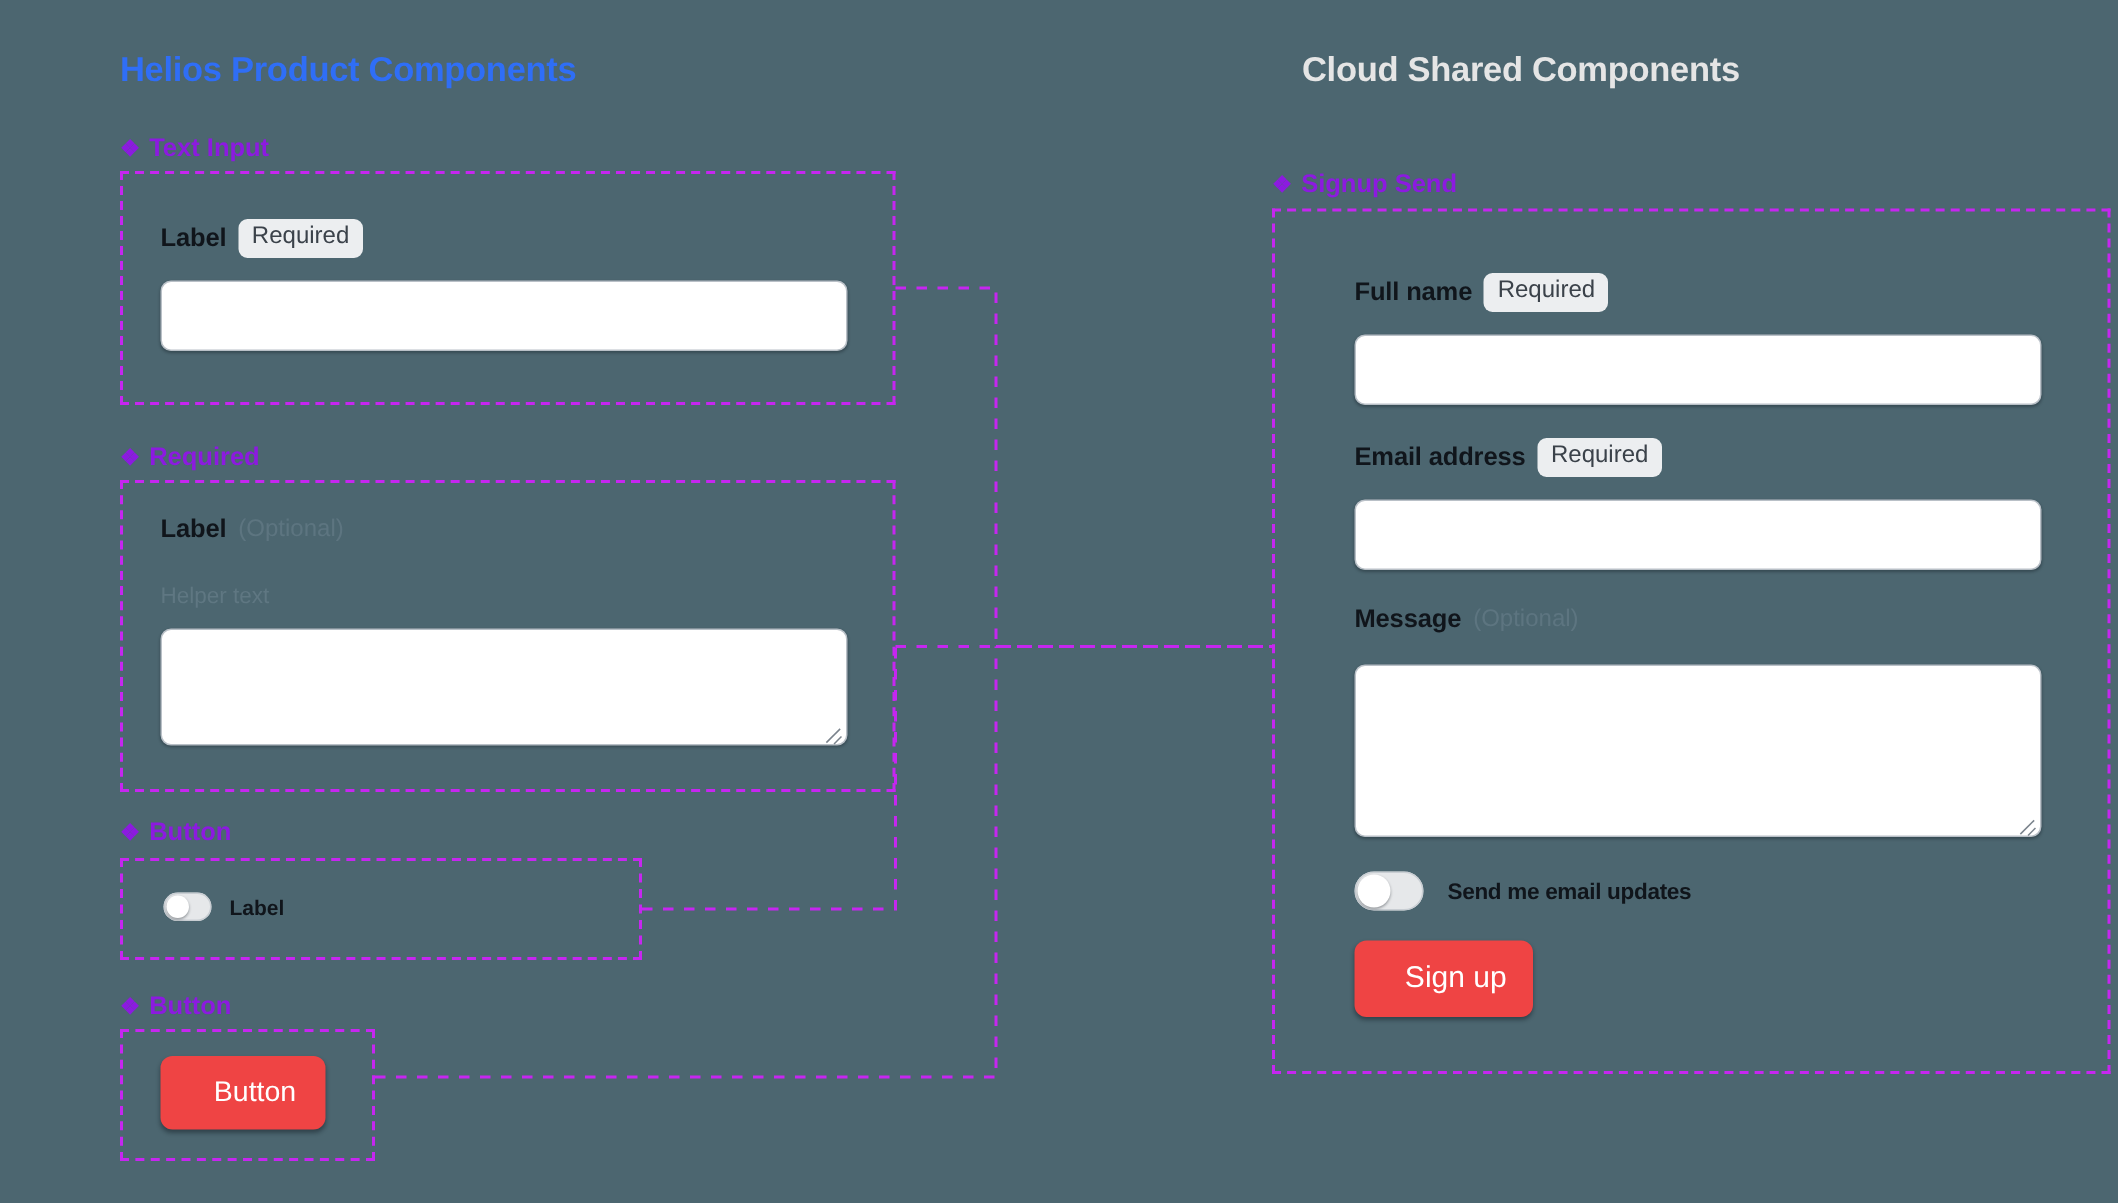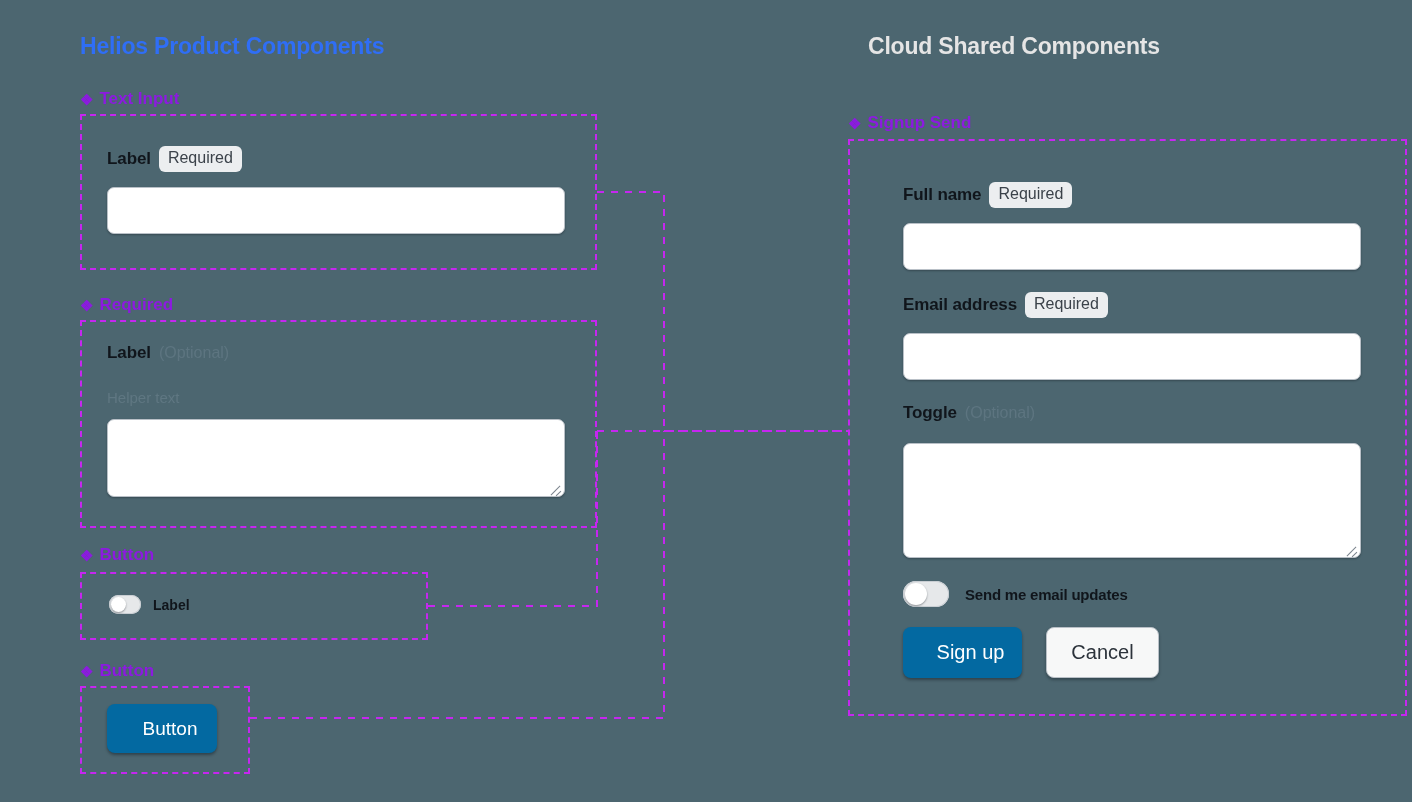--- a/index.html
+++ b/index.html
@@ -194,21 +194,21 @@
     display: flex;
     align-items: center;
     justify-content: center;
     border-radius: 8px;
     font-family: "Liberation Sans", sans-serif;
     cursor: pointer;
     border: none;
     white-space: nowrap;
   }
   .btn-primary {
-    background: #0369a1;
+    background: #ef4444;
     color: #ffffff;
     box-shadow: 0 2px 3px rgba(8,16,22,0.40);
     padding-left: 16px;
   }
   .btn-secondary {
     background: #f7f8f8;
     color: #2c333b;
     border: 1px solid #b9c0c7;
     box-shadow: 0 2px 3px rgba(8,16,22,0.35);
   }
@@ -308,36 +308,33 @@
   </div>
   <input class="text-field" type="text" style="position: absolute; left: 863px; top: 223px; width: 458px; height: 47px; z-index: 3;" placeholder="">
 
   <div style="position:absolute; left:863px; top:292px; z-index:3;justify-content:flex-end;" class="field-label-row">
     <span class="field-label">Email address</span>
     <span class="badge-required">Required</span>
   </div>
   <input class="text-field" type="text" style="position: absolute; left: 863px; top: 333px; width: 458px; height: 47px; z-index: 3;" placeholder="">
 
   <div style="position:absolute; left:863px; top:403px; z-index:3;" class="field-label-row">
-    <span class="field-label">Toggle</span>
+    <span class="field-label">Message</span>
     <span class="optional-note">(Optional)</span>
   </div>
   <div style="position:absolute; left:863px; top:443px; width:458px; height:115px; z-index:3;">
     <textarea class="text-field" style="width: 458px; height: 115px;" placeholder=""></textarea>
     <span class="resize-grip" style="right:3px; bottom:3px;"></span>
   </div>
 
   <div class="toggle-row" style="left:863px; top:581px; gap:16px; z-index:3;">
     <span class="toggle-switch" style="width:46px; height:26px;">
       <span class="toggle-knob" style="width:22px; height:22px; left:2px; top:2px;"></span>
     </span>
     <span class="toggle-label large">Send me email updates</span>
   </div>
 
   <div class="btn btn-primary" style="left:863px; top:627px; width:119px; height:51px; font-size:20px; z-index:3;">
     <span>Sign up</span>
   </div>
 
-  <div class="btn btn-secondary" style="left:1006px; top:627px; width:113px; height:51px; font-size:20px; z-index:3;">
-    <span>Cancel</span>
-  </div>
 
 </div>
 
 </body></html>

